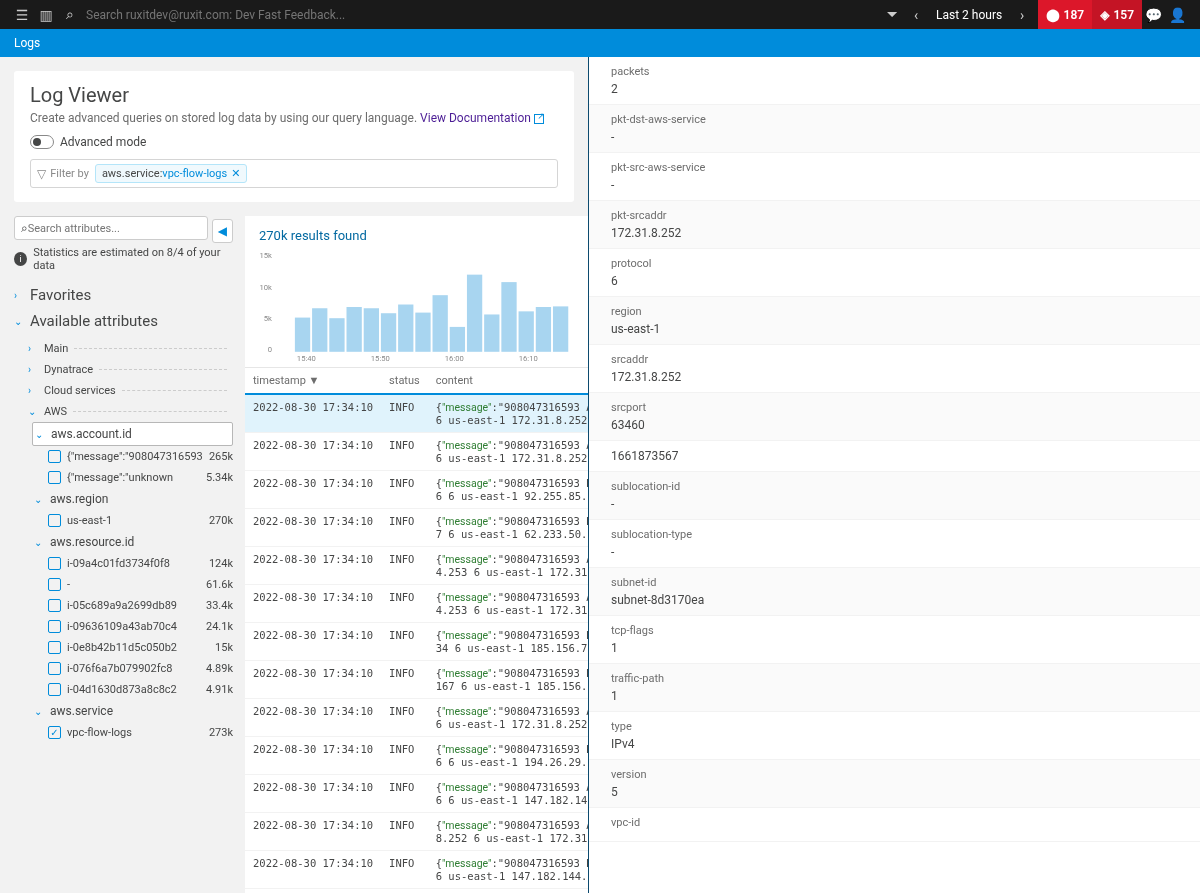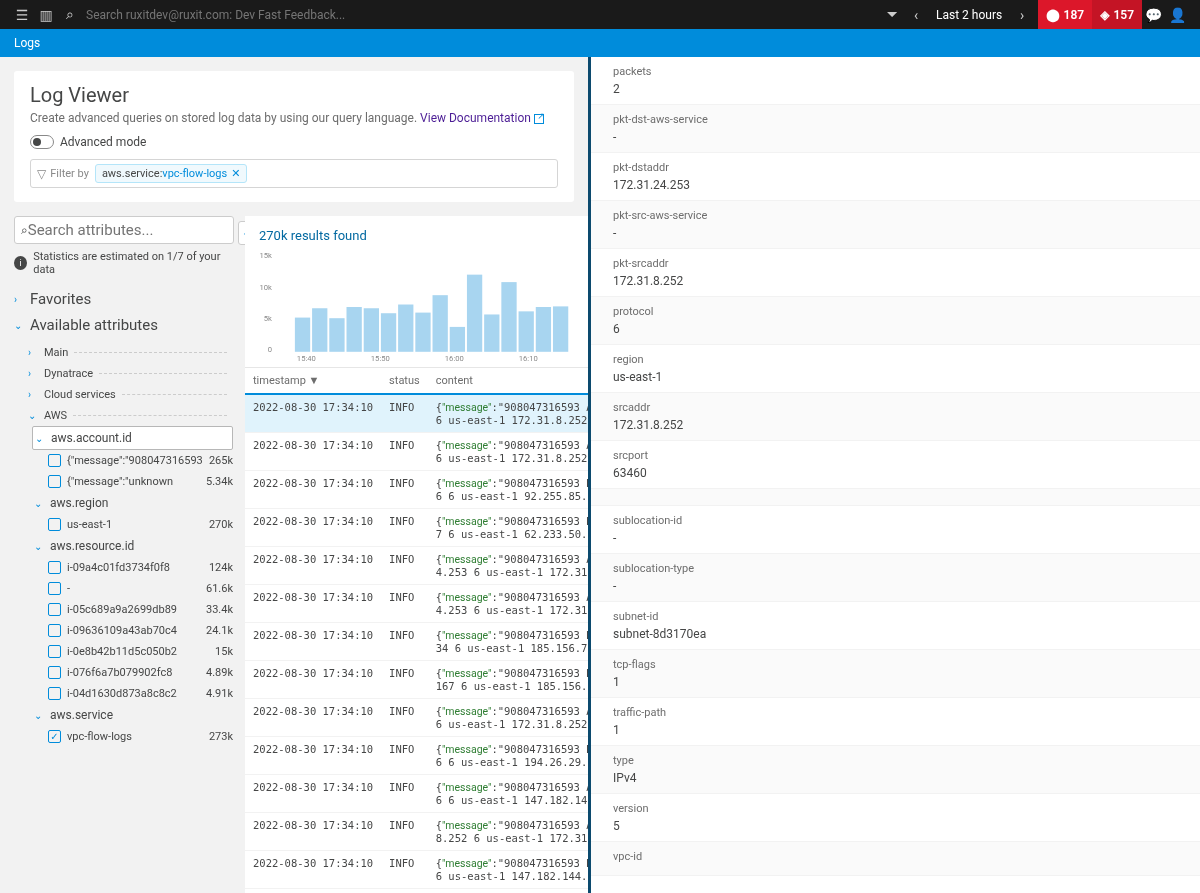--- a/index.html
+++ b/index.html
@@ -26,21 +26,21 @@
 .filterrow{display:flex;align-items:center;border:1px solid #d5d5d5;border-radius:3px;padding:4px 6px;margin-top:10px;background:#fff}
 .filterrow .fico{color:#898989;margin-right:4px}
 .filterrow .flabel{color:#898989;font-size:11px;margin-right:6px}
 .chip{border:1px solid #b4e5f9;background:#f0f9fd;border-radius:3px;padding:2px 6px;font-size:11px;display:flex;align-items:center}
 .chip .k{color:#454646}
 .chip .v{color:#008cdb}
 .chip .x{color:#008cdb;margin-left:4px;cursor:pointer}
 .below{display:flex;flex:1;margin-top:14px}
 .attrs{width:245px;padding:0 12px 12px 14px;overflow-y:auto}
 .attrsearch{display:flex;align-items:center;background:#fff;border:1px solid #ccc;border-radius:3px;padding:4px 6px;margin-bottom:6px}
-.attrsearch input{border:none;outline:none;flex:1;font-size:15px}
+.attrsearch input{border:none;outline:none;flex:1;font-size:11px}
 .statsnote{font-size:11px;color:#454646;display:flex;align-items:center;margin-bottom:14px}
 .statsnote .ii{width:14px;height:14px;background:#454646;color:#fff;border-radius:50%;font-size:9px;display:flex;align-items:center;justify-content:center;margin-right:6px}
 .section{font-size:15px;color:#454646;display:flex;align-items:center;margin:6px 0 8px 0;cursor:pointer}
 .chev{width:12px;color:#008cdb;font-size:10px;margin-right:4px}
 .sub-item{font-size:11px;color:#454646;padding:4px 0;margin-left:14px;display:flex;align-items:center;cursor:pointer}
 .sub-item .chev{color:#008cdb}
 .sub-item .dash{flex:1;border-bottom:1px dashed #ccc;margin:0 6px}
 .attr-group{margin-left:18px;font-size:12px;color:#454646}
 .attr-group .hdr{display:flex;align-items:center;padding:4px 2px;cursor:pointer}
 .attr-group .hdr.boxed{border:1px solid #b7b7b7;background:#fff;border-radius:2px}
@@ -52,21 +52,21 @@
 .results .rcount{font-size:13px;padding:12px 14px 4px 14px;color:#0369a1}
 .chart{height:120px;padding:4px 14px 4px 4px;position:relative}
 .chart svg{width:100%;height:100%}
 .tablewrap{flex:1;overflow:auto;border-top:1px solid #e6e6e6}
 table.logs{width:100%;font-size:11px;border-collapse:collapse}
 table.logs th{text-align:left;padding:6px 8px;color:#6d6d6d;font-weight:400;border-bottom:1px solid #f2f2f2;background:#fff;position:sticky;top:0}
 table.logs td{padding:6px 8px;border-bottom:1px solid #f2f2f2;vertical-align:top;font-family:Menlo,Consolas,monospace;font-size:10.5px;white-space:nowrap;overflow:hidden}
 table.logs tr.sel td{background:#e0f3fc}
 table.logs tr.sel{border-top:2px solid #008cdb}
 .msgkey{color:#2e7d32}
-.details{flex:1;background:#fff;overflow-y:auto;border-left:3px solid #0c4a6e}
+.details{flex:1;background:#fff;overflow-y:auto;border-left:1px solid #0c4a6e}
 .drow{padding:8px 22px;border-bottom:1px solid #f2f2f2}
 .drow:nth-child(even){background:#fafafa}
 .drow .dk{font-size:11px;color:#6d6d6d;margin-bottom:4px}
 .drow .dv{font-size:12px;color:#454646}
 .ext-icon{display:inline-block;width:10px;height:10px;border:1px solid #008cdb;position:relative;margin-left:3px;vertical-align:middle}
 .ext-icon::after{content:"↗";position:absolute;top:-4px;right:-2px;font-size:9px;color:#008cdb}
 </style>
 </head>
 <body>
 
@@ -128,21 +128,21 @@
       <div class="attrs">
         <div style="display:flex;align-items:center;gap:4px">
         <div class="attrsearch" style="flex:1">
           <span>⌕</span>
           <input placeholder="Search attributes..." style="">
         </div>
         <div class="play" style="border:1px solid #ccc;border-radius:3px;padding:4px 5px;background:#fff;color:#008cdb">◀</div>
         </div>
         <div class="statsnote">
           <span class="ii">i</span>
-          <span>Statistics are estimated on 1/7 of your data</span>
+          <span>Statistics are estimated on 8/4 of your data</span>
         </div>
         <div class="section">
             <span class="chev">›</span>
             <span>Favorites</span>
           </div>
         <div class="section">
             <span class="chev">⌄</span>
             <span>Available attributes</span>
           </div>
 
@@ -351,24 +351,20 @@
   <div class="details" id="details">
       <div class="drow">
         <div class="dk">packets</div>
         <div class="dv">2</div>
       </div>
       <div class="drow">
         <div class="dk">pkt-dst-aws-service</div>
         <div class="dv">-</div>
       </div>
       <div class="drow">
-        <div class="dk">pkt-dstaddr</div>
-        <div class="dv">172.31.24.253</div>
-      </div>
-      <div class="drow">
         <div class="dk">pkt-src-aws-service</div>
         <div class="dv">-</div>
       </div>
       <div class="drow">
         <div class="dk">pkt-srcaddr</div>
         <div class="dv">172.31.8.252</div>
       </div>
       <div class="drow">
         <div class="dk">protocol</div>
         <div class="dv">6</div>
@@ -379,20 +375,21 @@
       </div>
       <div class="drow">
         <div class="dk">srcaddr</div>
         <div class="dv">172.31.8.252</div>
       </div>
       <div class="drow">
         <div class="dk">srcport</div>
         <div class="dv">63460</div>
       </div>
       <div class="drow">
+        <div class="dv">1661873567</div>
       </div>
       <div class="drow">
         <div class="dk">sublocation-id</div>
         <div class="dv">-</div>
       </div>
       <div class="drow">
         <div class="dk">sublocation-type</div>
         <div class="dv">-</div>
       </div>
       <div class="drow">

